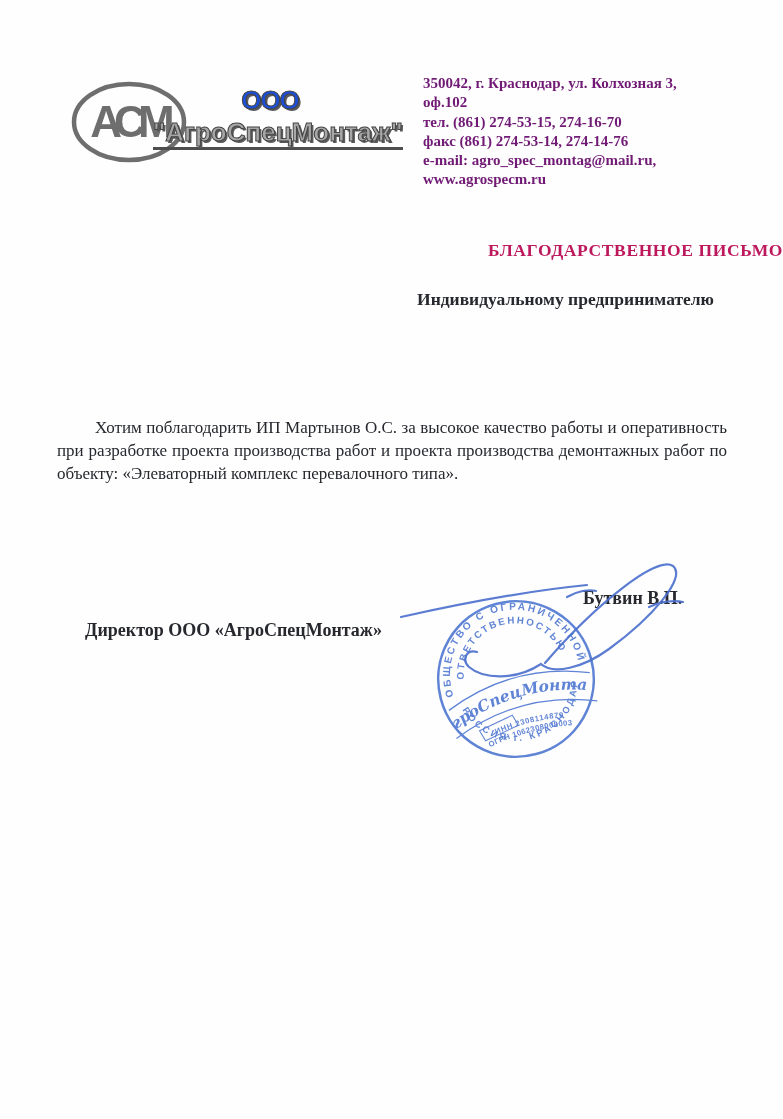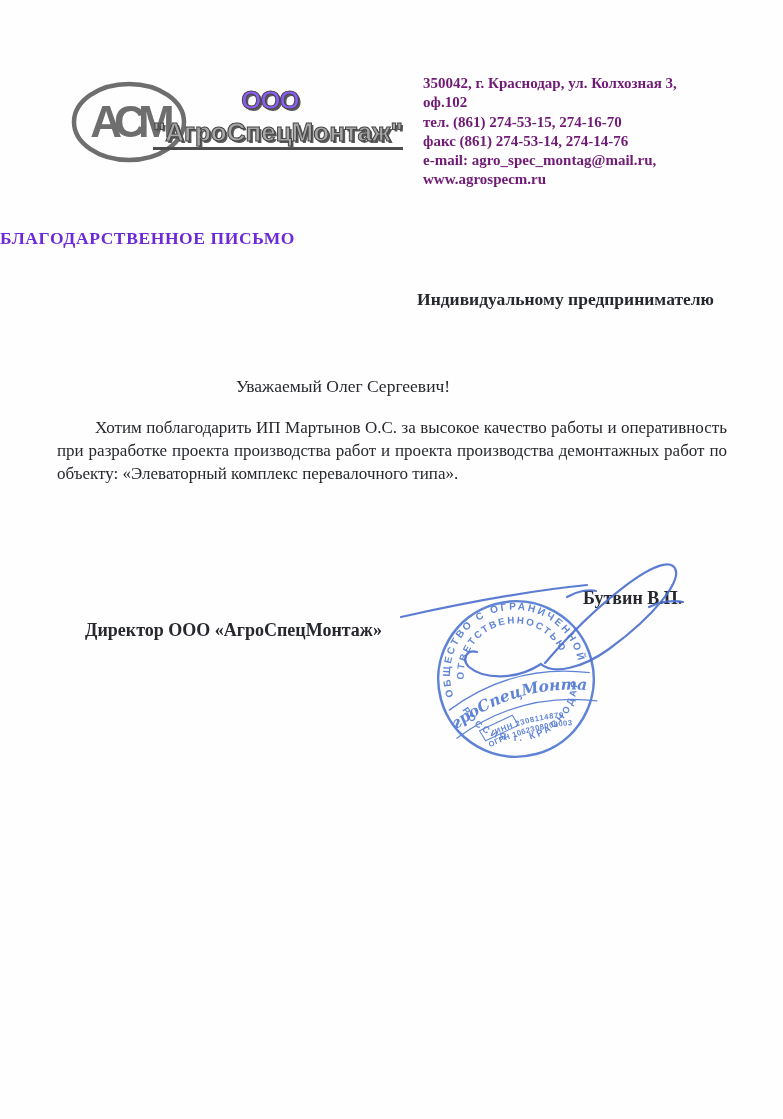--- a/index.html
+++ b/index.html
@@ -10,43 +10,43 @@
     font-family:"Liberation Serif", serif;
     color:#26282e;
     overflow:hidden;
   }
   
   .logo-oval { position:absolute; left:70px; top:80px; }
   .logo-org-type {
     position:absolute; left:240px; top:85px; width:60px;
     font-family:"Liberation Sans", sans-serif;
     font-weight:bold; font-size:26px; text-align:center;
-    color:#8b5cf6; -webkit-text-stroke:1px #454545;
+    color:#1d4ed8; -webkit-text-stroke:1px #454545;
     text-shadow:2px 2px 0 #5a5a5a;
     letter-spacing:-1px;
   }
   .logo-company-name {
     position:absolute; left:153px; top:117px;
     font-family:"Liberation Sans", sans-serif;
     font-weight:bold; font-size:26px;
     color:#a7a7a7; -webkit-text-stroke:1px #454545;
     text-shadow:2px 2px 0 #5a5a5a;
     border-bottom:3px solid #4e4e4e;
     padding-bottom:0px; line-height:30px;
   }
   .contact-block {
     position:absolute; left:423px; top:74px; width:345px;
     font-weight:bold; font-size:15px; line-height:19.3px;
     color:#701a75;
   }
   
   .letter-title {
-    position:absolute; left:0; top:228px; width:783px;
-    text-align:left; font-weight:bold; font-size:17.5px;
-    letter-spacing:0.6px; color:#6d28d9;
+    position:absolute; left:0; top:240px; width:783px;
+    text-align:right; font-weight:bold; font-size:17.5px;
+    letter-spacing:0.6px; color:#be185d;
   }
   .addressee-block {
     position:absolute; right:69px; top:289px; width:420px;
     text-align:right; font-weight:bold; font-size:17.5px; line-height:20.5px;
   }
   .salutation {
     position:absolute; left:57px; top:376px; width:572px;
     text-align:center; font-size:17.5px;
   }
   .body-text {
@@ -92,21 +92,20 @@
     <div>e-mail: agro_spec_montag@mail.ru,</div>
     <div>www.agrospecm.ru</div>
   </div>
 
   <div class="letter-title">БЛАГОДАРСТВЕННОЕ ПИСЬМО</div>
 
   <div class="addressee-block">
     <div>Индивидуальному предпринимателю</div>
   </div>
 
-  <div class="salutation">Уважаемый Олег Сергеевич!</div>
 
   <div class="body-text">
     <p>Хотим поблагодарить ИП Мартынов О.С.  за высокое качество работы и оперативность при разработке проекта производства работ и проекта производства демонтажных работ по объекту: «Элеваторный комплекс перевалочного типа».</p>
   </div>
 
   <div class="signature-role">Директор ООО «АгроСпецМонтаж»</div>
   <div class="signature-name">Бутвин В.П.</div>
 
   <svg class="stamp" viewBox="0 0 200 200">
     <g fill="none" stroke="#4b74d0">

